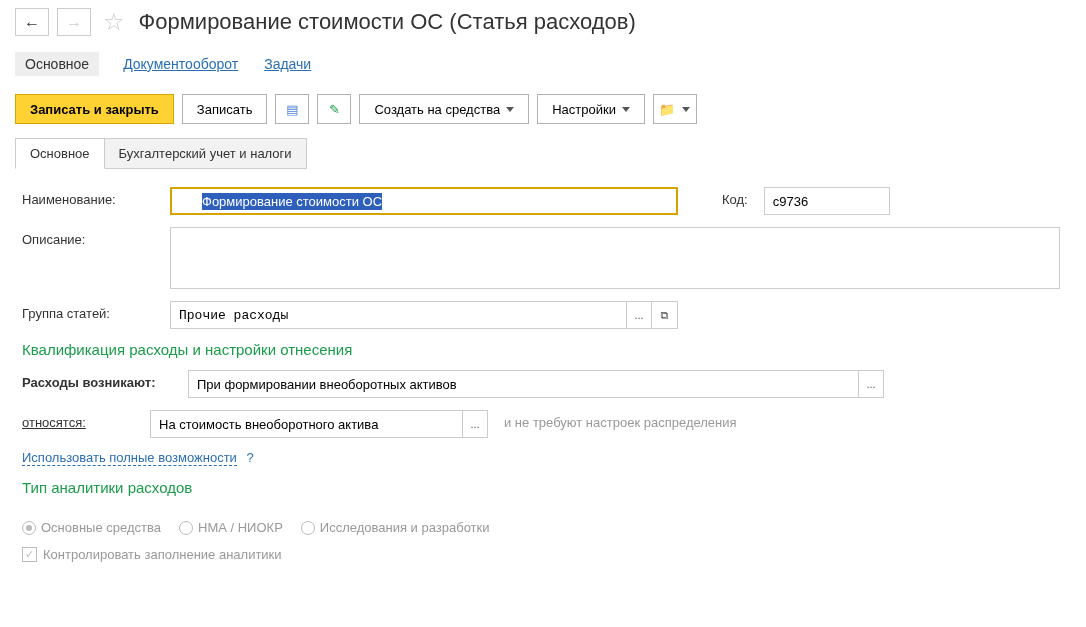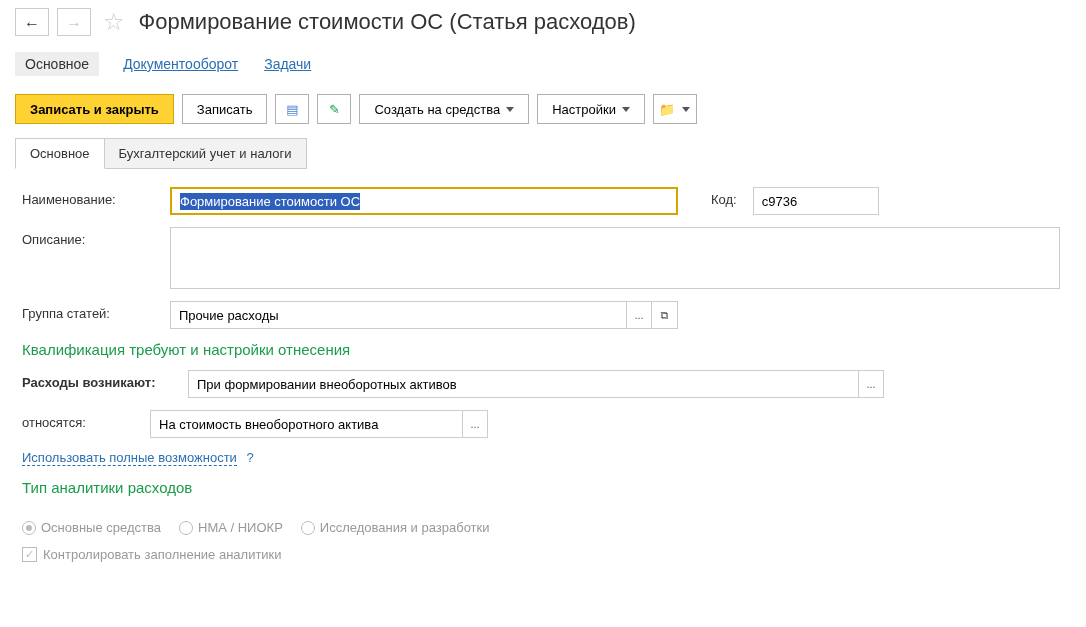--- a/index.html
+++ b/index.html
@@ -128,21 +128,21 @@
     .radio-circle.checked::after {
       content: ''; width: 6px; height: 6px; border-radius: 50%; background: #bbb;
     }
     .checkbox-row { display: flex; align-items: center; gap: 6px; color: #999; margin-top: 12px;}
     .checkbox-box {
       width: 15px; height: 15px; border: 1px solid #bbb;
       display: inline-flex; align-items: center; justify-content: center;
       font-size: 11px; color: #bbb;
     }
     .selected-text-bg {
-      background: #2d5fbb; color: #fff; padding: 1px 0;
+      background: #2d5fbb; color: #fff; padding: 1px 0; margin-left: 22px;
     }
   </style>
 </head>
 <body>
 
 <div class="header-row">
   <button class="nav-btn">
     <span>←</span>
   </button>
   <button class="nav-btn disabled">
@@ -186,62 +186,63 @@
   <div class="ctab">Бухгалтерский учет и налоги</div>
 </div>
 
 <div class="form-area">
 
   <div class="form-row">
     <div class="form-label">Наименование:</div>
     <div class="text-input name-field focused" style="display:flex;align-items:center;">
       <span class="selected-text-bg">Формирование стоимости ОС</span>
     </div>
-    <div class="form-label short" style="margin-left:17px;">Код:</div>
+    <div class="form-label short" style="margin-left:28px;">Код:</div>
     <input class="text-input code-field" value="с9736" style="">
   </div>
 
   <div class="form-row">
     <div class="form-label">Описание:</div>
     <textarea class="text-input" style=""></textarea>
   </div>
 
   <div class="form-row">
     <div class="form-label">Группа статей:</div>
     <div class="input-with-btn" style="width:508px;">
-      <input class="text-input" style="flex: 1 1 0%;" value="Прочие расходы">
+      <input class="text-input" style="flex: 1 1 0%; font-family: Liberation Mono, monospace;" value="Прочие расходы">
       <div class="mini-btn">
           <span>...</span>
         </div>
       <div class="mini-btn">
           <span>⧉</span>
         </div>
     </div>
   </div>
 
-  <div class="section-title">Квалификация требуют и настройки отнесения</div>
+  <div class="section-title">Квалификация расходы и настройки отнесения</div>
 
   <div class="form-row">
     <div class="form-label" style="width:150px;font-weight:bold;">Расходы возникают:</div>
     <div class="input-with-btn" style="width:696px;">
       <input class="text-input" style="flex: 1 1 0%;" value="При формировании внеоборотных активов">
       <div class="mini-btn">
           <span>...</span>
         </div>
     </div>
   </div>
 
   <div class="form-row">
-    <div class="form-label" style="width:80px;">относятся:</div>
+    <div class="form-label" style="width:80px;text-decoration:underline;">относятся:</div>
     <div class="input-with-btn" style="width:370px;">
       <input class="text-input" style="flex: 1 1 0%; margin-left: 32px;" value="На стоимость внеоборотного актива">
       <div class="mini-btn">
           <span>...</span>
         </div>
     </div>
+    <div class="hint-text">и не требуют настроек распределения</div>
   </div>
 
   <div style="margin:12px 0 14px 0;">
     <span class="link-text">Использовать полные возможности</span>
     <span class="q-mark">?</span>
   </div>
 
   <div class="section-title">Тип аналитики расходов</div>
 
   <div class="radio-row">

